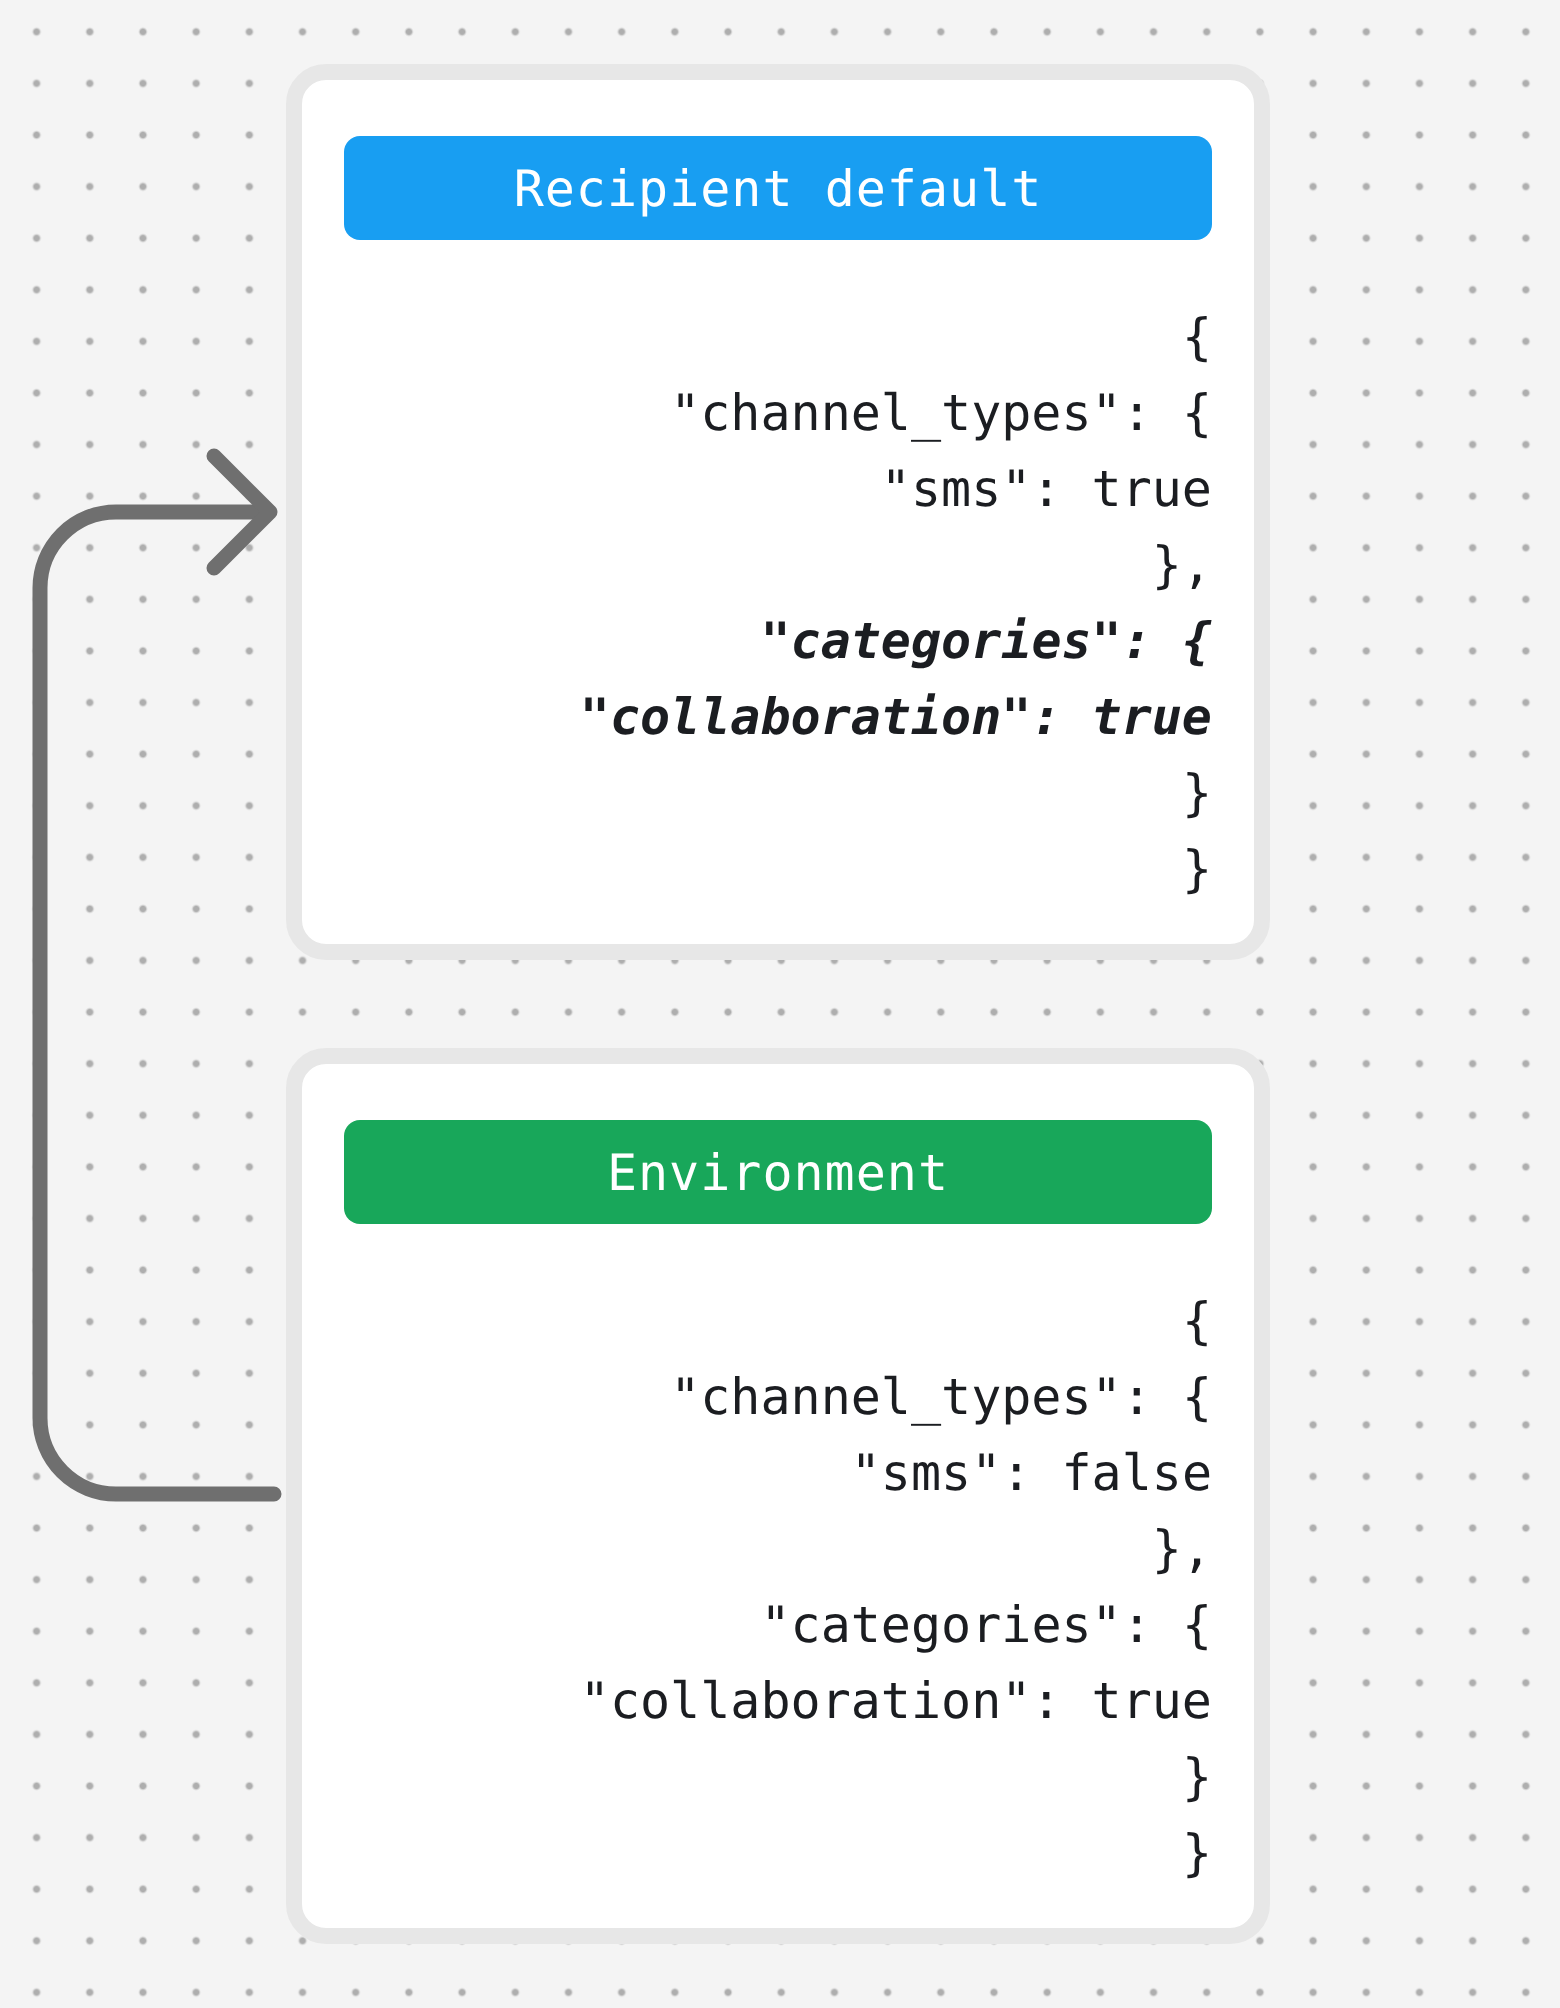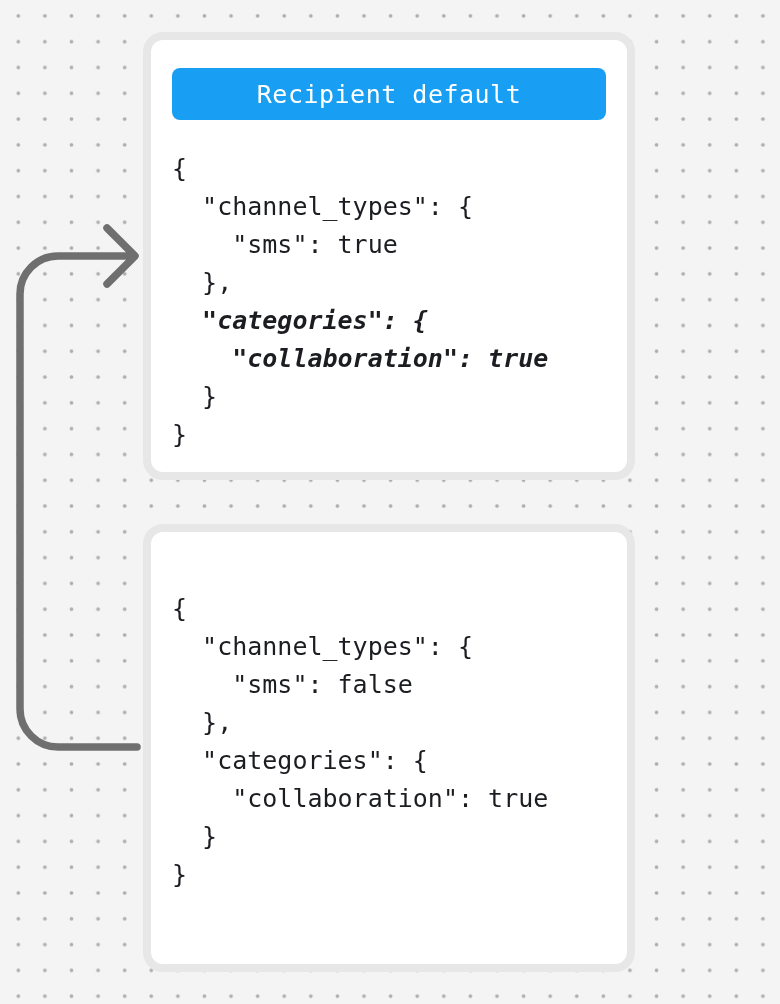--- a/index.html
+++ b/index.html
@@ -21,20 +21,21 @@
   }
   .card {
     position: absolute;
     left: 143px;
     width: 492px;
     height: 448px;
     background: #ffffff;
     border: 8px solid #e7e7e7;
     border-radius: 20px;
     padding: 28px 21px 18px 21px;
+    text-align: right;
   }
   .card.top    { top: 32px; }
   .card.bottom { top: 524px; }
   .card-header {
     height: 52px;
     border-radius: 8px;
     display: flex;
     align-items: center;
     justify-content: center;
     color: #ffffff;
@@ -63,14 +64,17 @@
 </svg>
 
 <div class="card top">
   <div class="card-header" style="background: rgb(24, 158, 242);">
     <span>Recipient default</span>
   </div>
   <div class="code"><div class="code-line">{</div><div class="code-line">  "channel_types": {</div><div class="code-line">    "sms": true</div><div class="code-line">  },</div><div class="code-line em">  "categories": {</div><div class="code-line em">    "collaboration": true</div><div class="code-line">  }</div><div class="code-line">}</div></div>
 </div>
 
 <div class="card bottom">
+  <div class="card-header" style="background: rgb(24, 167, 90);">
+    <span>Environment</span>
+  </div>
   <div class="code"><div class="code-line">{</div><div class="code-line">  "channel_types": {</div><div class="code-line">    "sms": false</div><div class="code-line">  },</div><div class="code-line">  "categories": {</div><div class="code-line">    "collaboration": true</div><div class="code-line">  }</div><div class="code-line">}</div></div>
 </div>
 
 </body></html>

